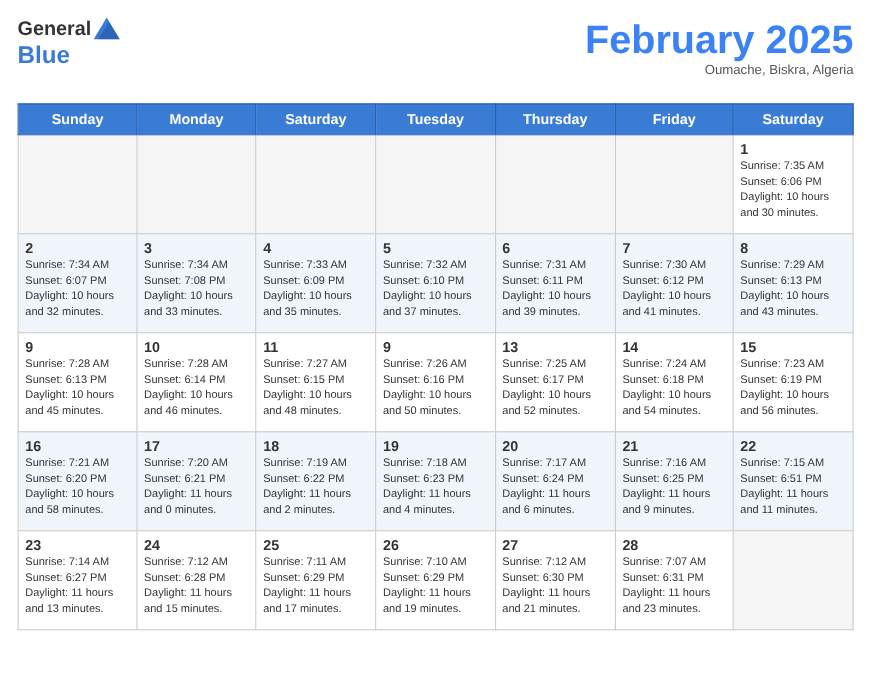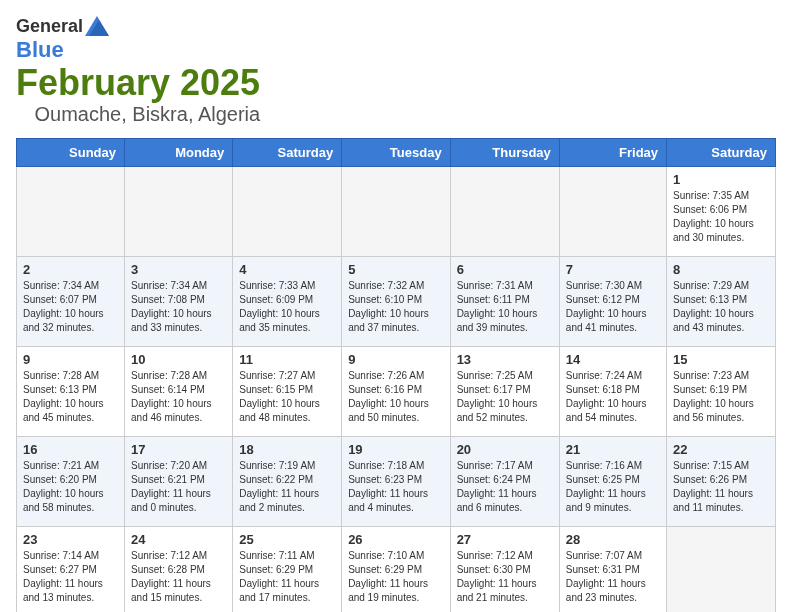--- a/index.html
+++ b/index.html
@@ -7,22 +7,21 @@
       font-family: Arial, sans-serif;
       background: #fff;
       width: 792px;
       min-height: 612px;
       padding: 16px;
     }
     .header {
       display: flex;
       justify-content: space-between;
       align-items: flex-start;
-      margin-bottom: 12px;
-      flex-direction: column;
+      margin-bottom: 24px;
     }
     .logo {
       display: flex;
       align-items: center;
       gap: 4px;
     }
     .logo-text-general {
       font-size: 18px;
       font-weight: bold;
       color: #333;
@@ -36,39 +35,39 @@
       width: 24px;
       height: 20px;
       margin-left: 2px;
     }
     .title-block {
       text-align: right;
     }
     .month-year {
       font-size: 36px;
       font-weight: bold;
-      color: #4d7c0f;
+      color: #3b82f6;
       line-height: 1.1;
     }
     .location {
-      font-size: 20px;
+      font-size: 12px;
       color: #555;
     }
     .calendar {
       width: 100%;
       border-collapse: collapse;
       border: 1px solid #ccc;
     }
     .calendar th {
       background: #3a7bd5;
       color: #fff;
       font-size: 13px;
       font-weight: bold;
       padding: 6px 8px;
-      text-align: right;
+      text-align: center;
       border: 1px solid #2a60b0;
     }
     .calendar td {
       vertical-align: top;
       border: 1px solid #ccc;
       padding: 5px 6px;
       font-size: 10.5px;
       color: #333;
       width: 113px;
       height: 90px;
@@ -269,21 +268,21 @@
         </td>
         <td>
           <span class="day-num">21</span>
           <div class="day-info">Sunrise: 7:16 AM
 Sunset: 6:25 PM
 Daylight: 11 hours and 9 minutes.</div>
         </td>
         <td>
           <span class="day-num">22</span>
           <div class="day-info">Sunrise: 7:15 AM
-Sunset: 6:26 PM
+Sunset: 6:51 PM
 Daylight: 11 hours and 11 minutes.</div>
         </td>
       </tr>
       <tr>
         <td>
           <span class="day-num">23</span>
           <div class="day-info">Sunrise: 7:14 AM
 Sunset: 6:27 PM
 Daylight: 11 hours and 13 minutes.</div>
         </td>

